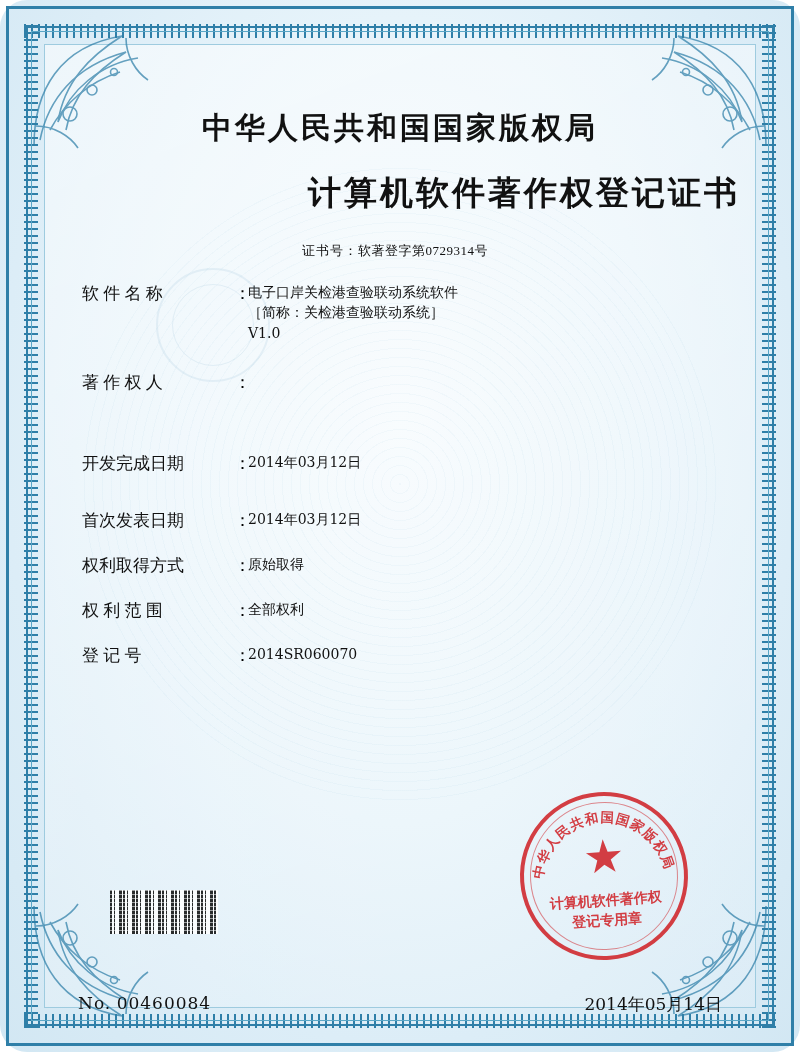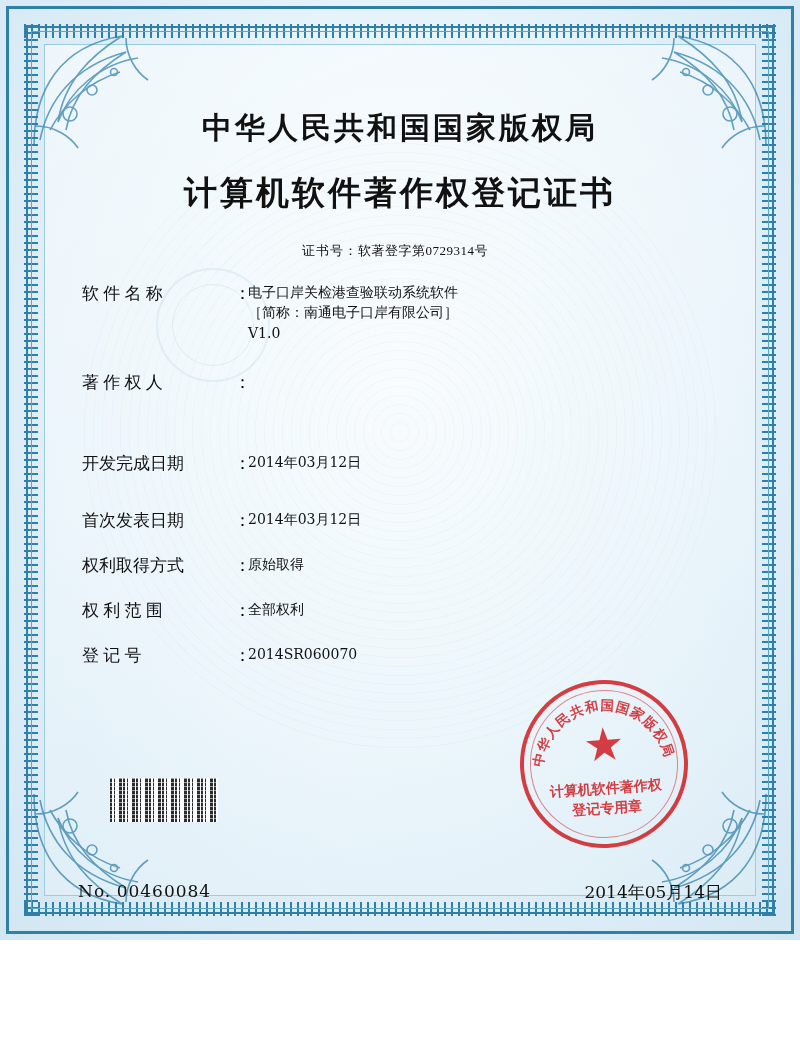--- a/index.html
+++ b/index.html
@@ -4,24 +4,25 @@
 <style>
   html,body{margin:0;padding:0;}
   body{
     width:800px;height:1060px;
     background:#ffffff;
     font-family:"Liberation Serif", serif;
     overflow:hidden;
   }
   .cert{
     position:relative;
-    width:800px;height:940px;
+    width:800px;height:1052px;
     box-sizing:border-box;
     background:
       radial-gradient(ellipse at 50% 40%, #f4fafd 0%, #e6f3fa 45%, #dcedf7 70%, #d2e7f3 100%);
+    border-radius: 27px;
   }
   
   .meander-outer{
     position:absolute;left:6px;top:6px;right:6px;bottom:6px;
     border:3px solid #2f7fa8;
   }
   .meander-band{
     position:absolute;left:10px;top:10px;right:10px;bottom:10px;
     border:14px solid transparent;
     background:
@@ -66,21 +67,21 @@
   .title1{
     text-align:center;
     font-size:30px;
     letter-spacing:3px;
     color:#111;
     font-weight:700;
     margin-top:48px;
     font-family:"DejaVu Serif", serif;
   }
   .title2{
-    text-align:center;
+    text-align:right;
     font-size:33px;
     letter-spacing:3px;
     color:#111;
     font-weight:700;
     margin-top:22px;
     font-family:"DejaVu Serif", serif;
   }
   .certno{
     text-align:center;
     font-size:13px;
@@ -257,21 +258,21 @@
 
     <div class="watermark"></div>
 
     <div class="fields">
 
       <div class="row tight">
         <div class="lab">软 件 名 称</div>
         <div class="colon">：</div>
         <div class="val">
           <span>电子口岸关检港查验联动系统软件</span>
-          <span class="sub">［简称：南通电子口岸有限公司］</span>
+          <span class="sub">［简称：关检港查验联动系统］</span>
           <span class="sub">V1.0</span>
         </div>
       </div>
 
       <div class="gap-lg"></div>
 
       <div class="row">
         <div class="lab">著 作 权 人</div>
         <div class="colon">：</div>
       </div>

